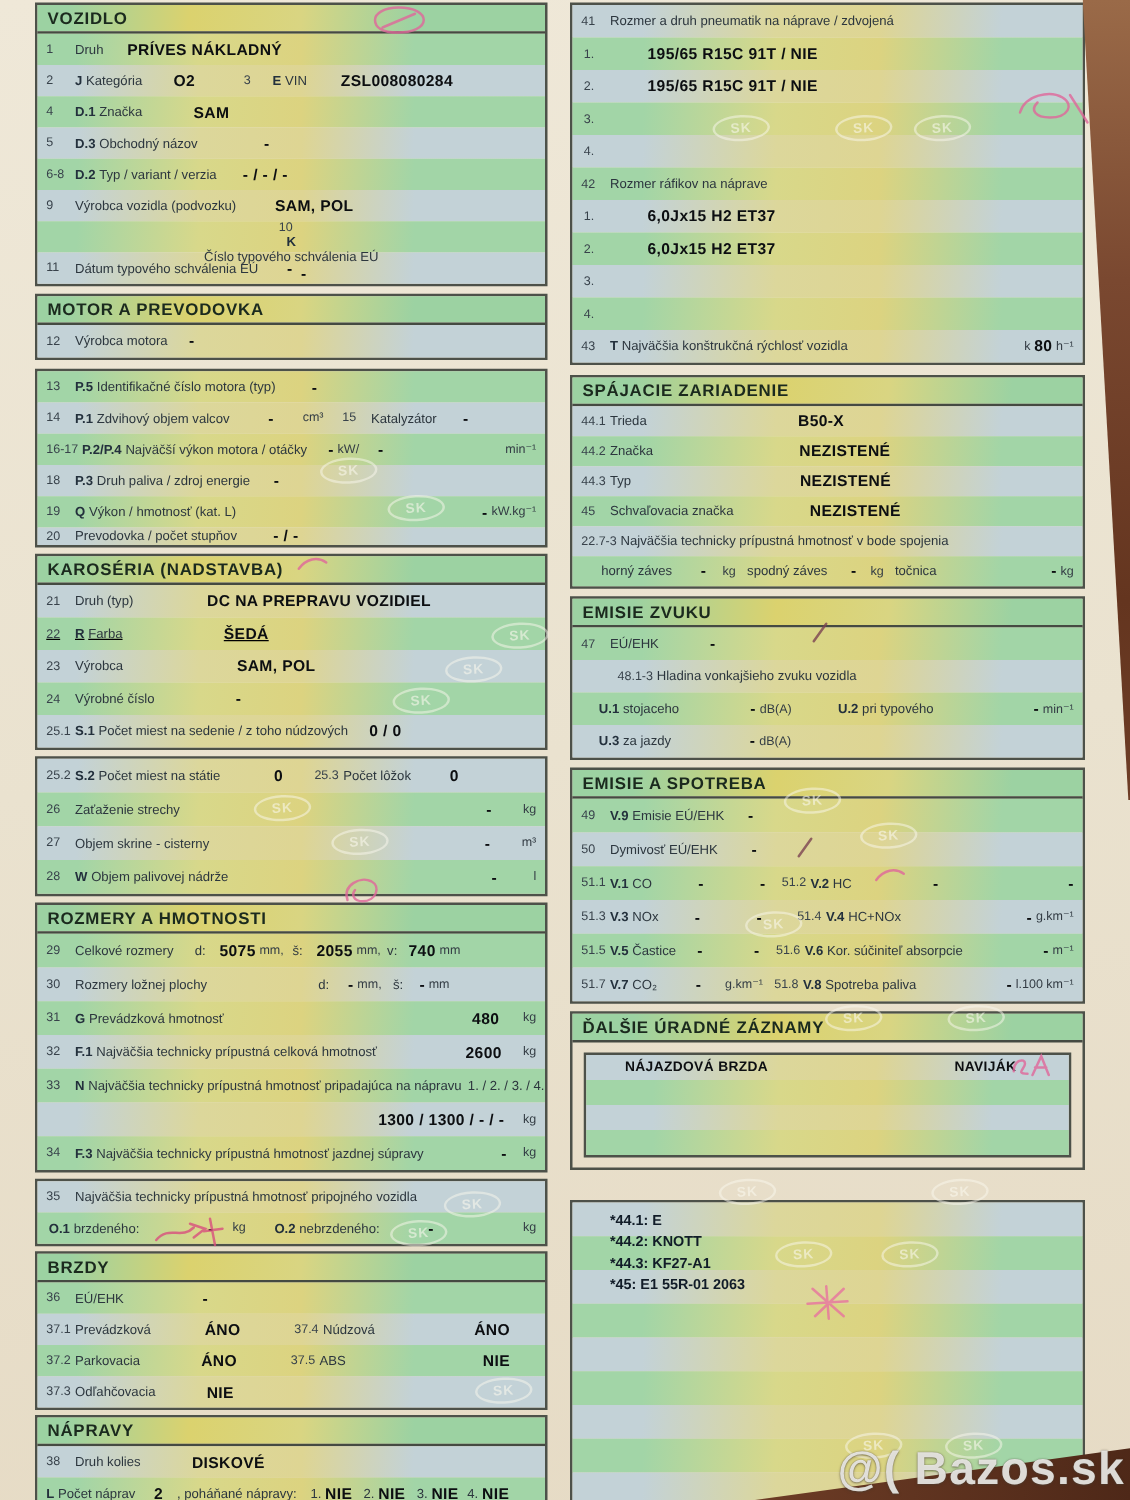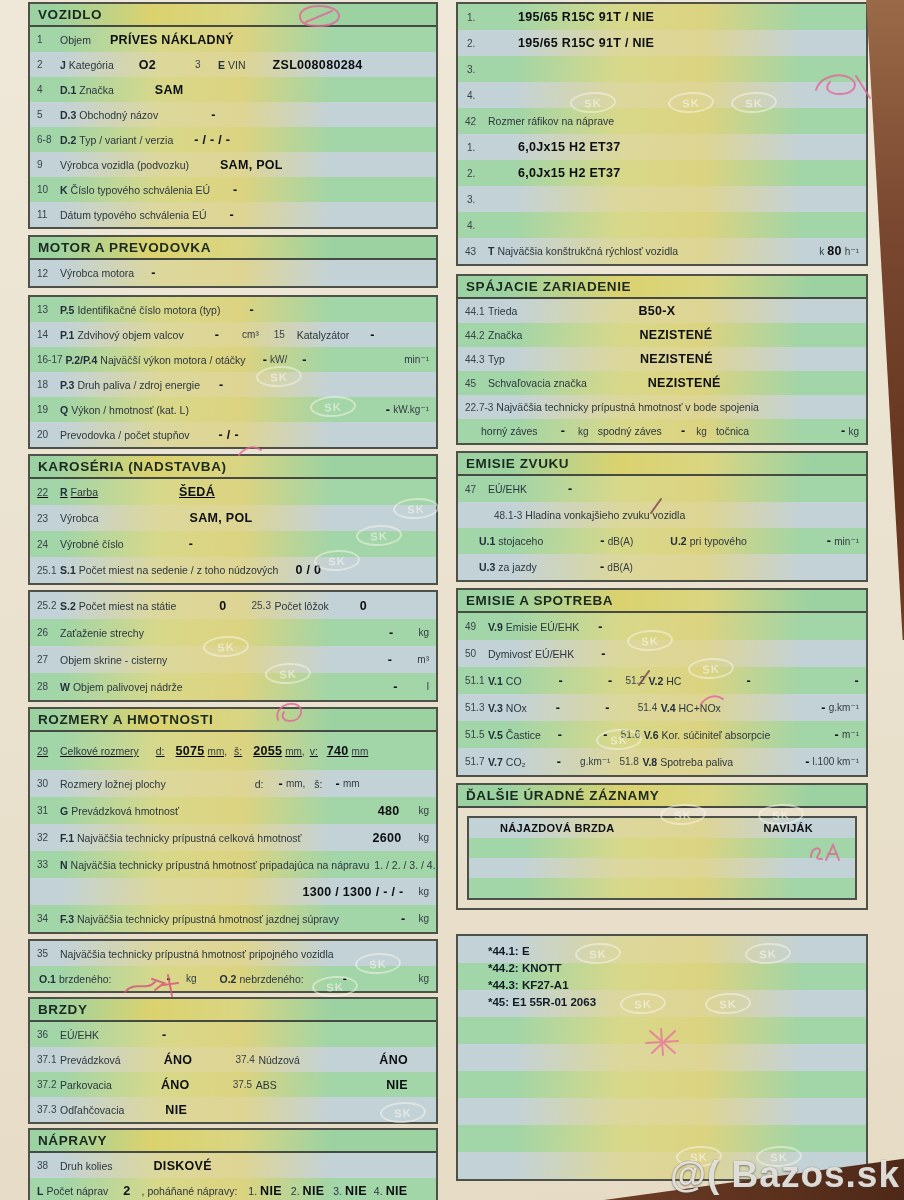--- a/index.html
+++ b/index.html
@@ -48,21 +48,21 @@
 </style>
 </head>
 <body>
 
 <div class="paper">
   <div class="col col-left" id="col-left">
       <div class="box" style="margin-bottom: 6px;">
         <div class="hdr">VOZIDLO</div>
         <div class="row g" style="height: 25px;">
           <span class="cell n">1</span>
-          <span class="cell l">Objem</span>
+          <span class="cell l">Druh</span>
           <span class="cell v" style="margin-left: 16px;">PRÍVES NÁKLADNÝ</span>
         </div>
         <div class="row b" style="height: 25px;">
           <span class="cell n">2</span>
           <span class="cell c">J</span>
           <span class="cell l">Kategória</span>
           <span class="cell v" style="margin-left: 22px;">O2</span>
           <span class="cell n" style="margin-left: 36px;">3</span>
           <span class="cell c">E</span>
           <span class="cell l">VIN</span>
@@ -84,21 +84,21 @@
           <span class="cell n">6-8</span>
           <span class="cell c">D.2</span>
           <span class="cell l">Typ / variant / verzia</span>
           <span class="cell v" style="margin-left: 18px;">- / - / -</span>
         </div>
         <div class="row b" style="height: 25px;">
           <span class="cell n">9</span>
           <span class="cell l">Výrobca vozidla (podvozku)</span>
           <span class="cell v" style="margin-left: 28px;">SAM, POL</span>
         </div>
-        <div class="row g" style="height: 25px;">
+        <div class="row g" style="height: 25px; flex-direction: column;">
           <span class="cell n">10</span>
           <span class="cell c">K</span>
           <span class="cell l">Číslo typového schválenia EÚ</span>
           <span class="cell v" style="margin-left: 20px;">-</span>
         </div>
         <div class="row b" style="height: 25px;">
           <span class="cell n">11</span>
           <span class="cell l">Dátum typového schválenia EÚ</span>
           <span class="cell v" style="margin-left: 20px;">-</span>
         </div>
@@ -145,28 +145,33 @@
           <span class="cell v" style="margin-left: 16px;">-</span>
         </div>
         <div class="row g" style="height: 25px;">
           <span class="cell n">19</span>
           <span class="cell c">Q</span>
           <span class="cell l">Výkon / hmotnosť (kat. L)</span>
           <span class="sp"></span>
           <span class="cell v">-</span>
           <span class="cell u">kW.kg⁻¹</span>
         </div>
-        <div class="row b" style="height: 25px;">
+        <div class="row b" style="height: 14px;">
           <span class="cell n">20</span>
           <span class="cell l">Prevodovka / počet stupňov</span>
           <span class="cell v" style="margin-left: 26px;">- / -</span>
         </div>
       </div>
       <div class="box" style="margin-bottom: 5px;">
         <div class="hdr">KAROSÉRIA (NADSTAVBA)</div>
+        <div class="row b" style="height: 26px;">
+          <span class="cell n">21</span>
+          <span class="cell l">Druh (typ)</span>
+          <span class="cell v" style="margin-left: 56px;">DC NA PREPRAVU VOZIDIEL</span>
+        </div>
         <div class="row g" style="height: 26px; text-decoration: underline;">
           <span class="cell n">22</span>
           <span class="cell c">R</span>
           <span class="cell l">Farba</span>
           <span class="cell v" style="margin-left: 78px;">ŠEDÁ</span>
         </div>
         <div class="row b" style="height: 26px;">
           <span class="cell n">23</span>
           <span class="cell l">Výrobca</span>
           <span class="cell v" style="margin-left: 88px;">SAM, POL</span>
@@ -211,21 +216,21 @@
           <span class="cell n">28</span>
           <span class="cell c">W</span>
           <span class="cell l">Objem palivovej nádrže</span>
           <span class="sp"></span>
           <span class="cell v">-</span>
           <span class="cell u" style="margin-left: 26px;">l</span>
         </div>
       </div>
       <div class="box" style="margin-bottom: 5px;">
         <div class="hdr">ROZMERY A HMOTNOSTI</div>
-        <div class="row g" style="height: 38px; text-decoration: underline;">
+        <div class="row g" style="height: 27px;">
           <span class="cell n">29</span>
           <span class="cell l">Celkové rozmery</span>
           <span class="cell l" style="margin-left: 14px;">d:</span>
           <span class="cell v" style="margin-left: 8px;">5075</span>
           <span class="cell u">mm,</span>
           <span class="cell l" style="margin-left: 4px;">š:</span>
           <span class="cell v" style="margin-left: 8px;">2055</span>
           <span class="cell u">mm,</span>
           <span class="cell l" style="margin-left: 2px;">v:</span>
           <span class="cell v" style="margin-left: 6px;">740</span>
@@ -345,20 +350,24 @@
           <span class="cell v">NIE</span>
           <span class="cell l" style="margin-left: 6px;">3.</span>
           <span class="cell v">NIE</span>
           <span class="cell l" style="margin-left: 4px;">4.</span>
           <span class="cell v">NIE</span>
         </div>
       </div>
     </div>
   <div class="col col-right" id="col-right">
       <div class="box" style="margin-bottom: 8px;">
+        <div class="row b" style="height: 26px;">
+          <span class="cell n">41</span>
+          <span class="cell l">Rozmer a druh pneumatik na náprave / zdvojená</span>
+        </div>
         <div class="row g" style="height: 26px;">
           <span class="cell n" style="margin-left: 2px;">1.</span>
           <span class="cell v" style="margin-left: 28px;">195/65 R15C 91T / NIE</span>
         </div>
         <div class="row b" style="height: 26px;">
           <span class="cell n" style="margin-left: 2px;">2.</span>
           <span class="cell v" style="margin-left: 28px;">195/65 R15C 91T / NIE</span>
         </div>
         <div class="row g" style="height: 26px;">
           <span class="cell n" style="margin-left: 2px;">3.</span>

